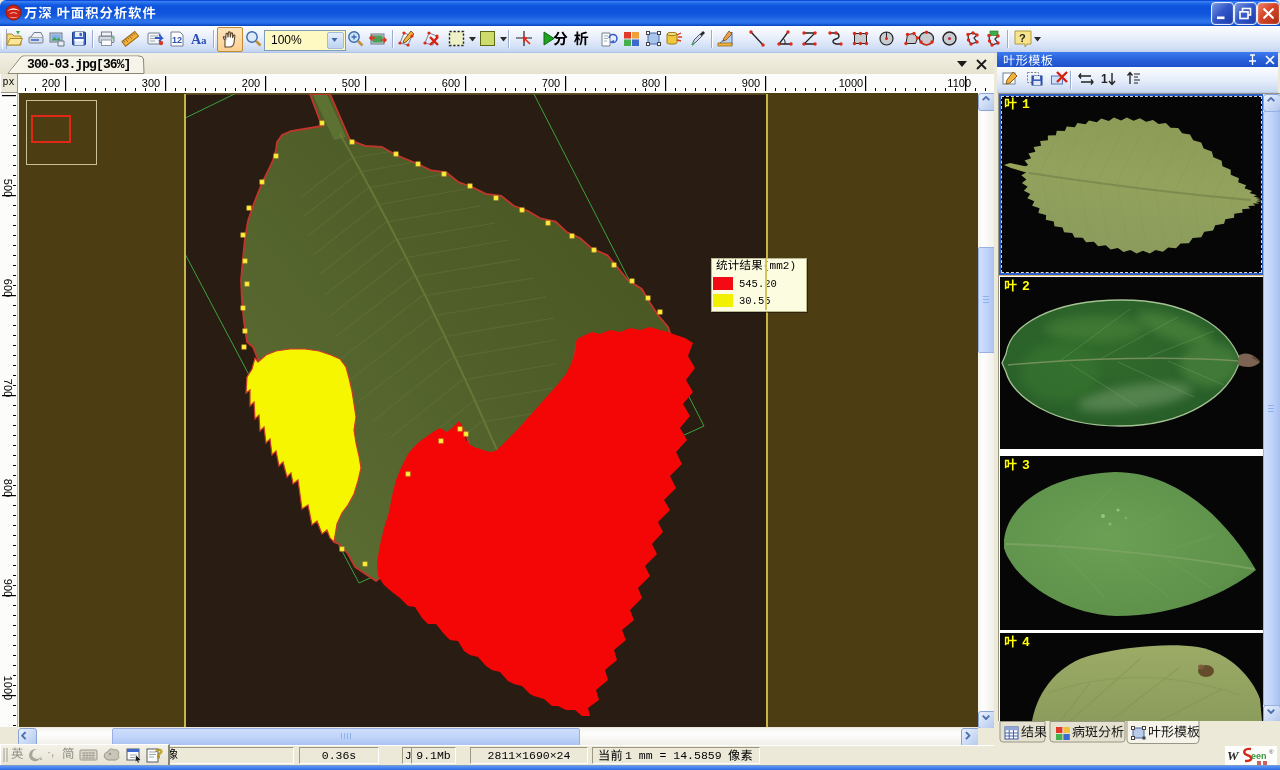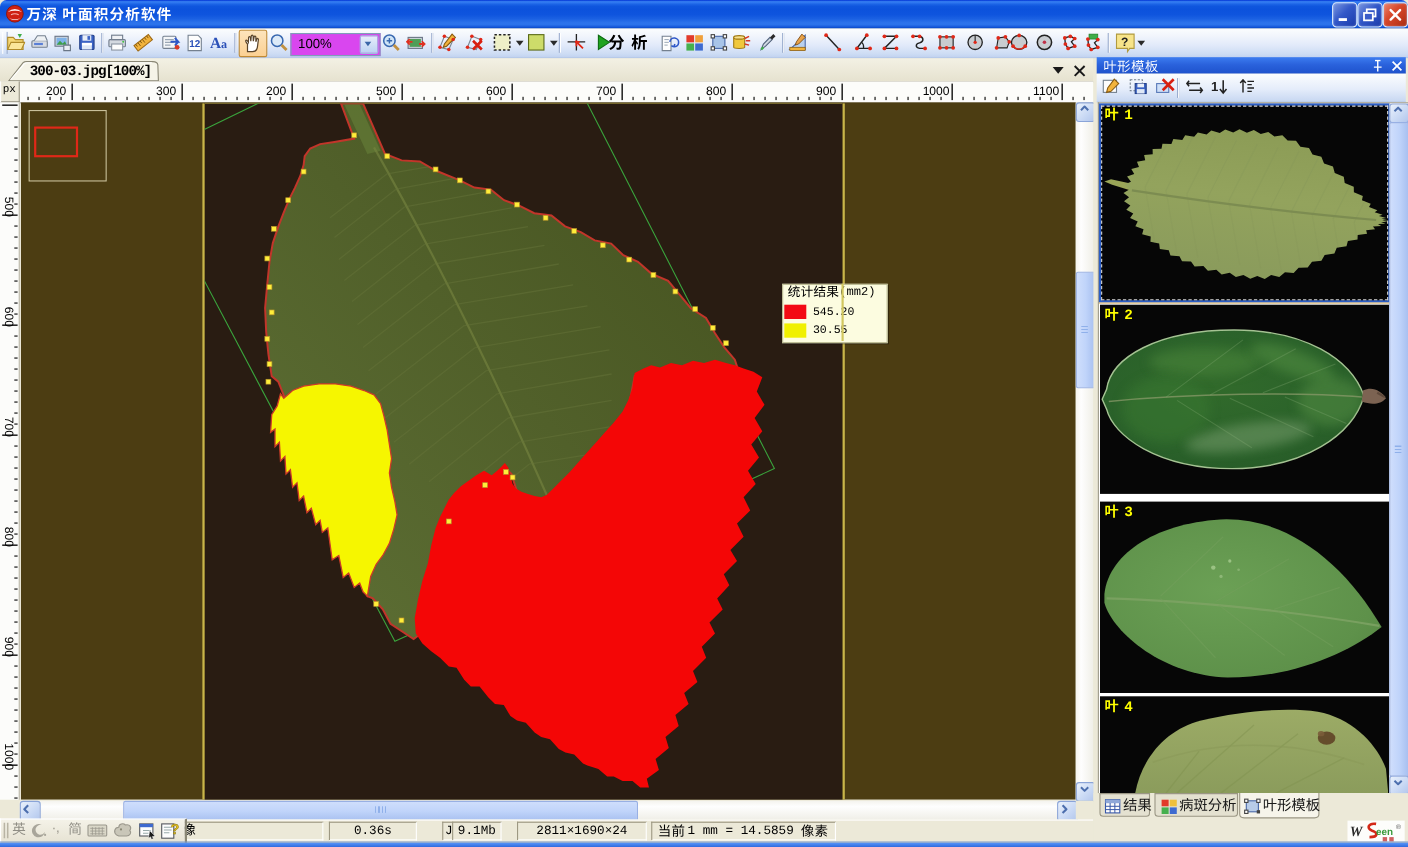--- a/index.html
+++ b/index.html
@@ -80,21 +80,21 @@
   </svg>
 <div class="tbsep" style="left:213px"></div>
 <div class="abs" style="left:217px;top:27px;width:24px;height:23px;background:linear-gradient(180deg,#fde4bc,#fbd092);border:1px solid #c18a33;border-radius:2px"></div>
 <svg class="abs" style="left:220px;top:30px" width="20" height="20" viewBox="0 0 20 20">
     <path d="M5,17 L5,10 C3.6,8.6 3,7 3.6,6.6 C4.2,6.2 5.2,7.2 5.8,8.4 L6,4.2 C6,3 7.6,3 7.7,4.2 L8,7.5 L8.4,2.8 C8.5,1.6 10,1.6 10.1,2.8 L10.3,7.5 L11,3.6 C11.2,2.5 12.6,2.6 12.6,3.8 L12.6,8 L13.4,5.6 C13.8,4.6 15,4.9 14.9,6 L14.2,11.5 C14,14.5 12.5,17 9.5,17 Z" fill="#fff" stroke="#5a442a" stroke-width="1.1"></path>
   </svg>
 <svg class="abs" style="left:244px;top:29px" width="20" height="20" viewBox="0 0 20 20">
     <circle cx="8" cy="8" r="5.2" fill="#dceaf8" stroke="#3868b0" stroke-width="1.4"></circle>
     <path d="M12,12 L16.5,16.5" stroke="#c09040" stroke-width="2.6"></path>
   </svg>
-<div class="abs" style="left:264px;top:30px;width:80px;height:19px;background:#d946ef;border:1px solid #7f9db9;font:12px 'Liberation Sans';color:#000">
+<div class="abs" style="left:264px;top:30px;width:80px;height:19px;background:#fef9c3;border:1px solid #7f9db9;font:12px 'Liberation Sans';color:#000">
     <span style="position:absolute;left:6px;top:2px">100%</span>
 <div class="abs" style="right:1px;top:1px;width:15px;height:15px;background:linear-gradient(180deg,#e6eefb,#bcd2f2);border:1px solid #9ebcdf;border-radius:2px"><svg width="13" height="13">
         <path d="M3.5,5 L9.5,5 L6.5,9 Z" fill="#3a66a8"></path>
       </svg></div>
   </div>
 <svg class="abs" style="left:346px;top:29px" width="20" height="20" viewBox="0 0 20 20">
     <circle cx="8" cy="8" r="5.2" fill="#cfe4f7" stroke="#3868b0" stroke-width="1.4"></circle>
     <path d="M12,12 L16.5,16.5" stroke="#c09040" stroke-width="2.6"></path>
     <path d="M5.5,8 h5 M8,5.5 v5" stroke="#3868b0" stroke-width="1.3"></path>
   </svg>
@@ -258,21 +258,21 @@
     <text x="6" y="13" font-family="Liberation Sans" font-size="11" font-weight="bold" fill="#222">?</text>
   </svg>
 <svg class="abs" style="left:1033px;top:29px" width="12" height="20" viewBox="0 0 12 20">
     <path d="M1,8 L8,8 L4.5,12.5 Z" fill="#2a2a2a"></path>
   </svg>
 <div class="abs" style="left:0;top:53px;width:994px;height:21px;background:linear-gradient(180deg,#f3f1e4,#e6e2cf);border-bottom:1px solid #8a8775"></div>
 <svg class="abs" style="left:0px;top:53px" width="170" height="21" viewBox="0 0 170 21">
 <path d="M8,20.5 L21,4 Q22,3 24,3 L139,3 Q143,3 143.5,6 L144,20.5 Z" fill="#f6f4e8" stroke="#8a8775" stroke-width="1"></path>
 <path d="M9.5,19.5 L22,5 Q23,4 25,4 L138,4" fill="none" stroke="#fff" stroke-width="1"></path>
 </svg>
-<span class="abs" style="left:27px;top:57px;font:bold 13px 'Liberation Mono';letter-spacing:-0.9px;color:#000">300-03.jpg[100%]</span>
+<span class="abs" style="left:27px;top:57px;font:bold 13px 'Liberation Mono';letter-spacing:-0.9px;color:#000">300-03.jpg[36%]</span>
 <svg class="abs" style="left:956px;top:59px" width="34" height="12" viewBox="0 0 34 12">
     <path d="M1,2 L11,2 L6,8 Z" fill="#1a1a1a"></path>
     <path d="M21,1 L30,10 M30,1 L21,10" stroke="#1a1a1a" stroke-width="1.8"></path>
   </svg>
 <div class="abs" style="left:0;top:74px;width:994px;height:19px;background:#fcfcfa;border-bottom:1px solid #9a9684"></div>
 <div class="abs" style="left:0;top:74px;width:17px;height:18px;background:#ece9d8;border-right:1px solid #9a9684;border-bottom:1px solid #9a9684;font:10px 'Liberation Mono';color:#000;text-align:center;line-height:18px">px</div>
 <svg class="abs" style="left:18px;top:74px" width="976" height="19" viewBox="0 0 976 19">
     <rect x="7" y="14" width="1" height="3" fill="#000"></rect>
     <rect x="17" y="14" width="1" height="3" fill="#000"></rect>
     <rect x="27" y="14" width="1" height="3" fill="#000"></rect>
@@ -373,21 +373,21 @@
   </svg>
 <span class="abs" style="left:31px;top:77px;width:40px;text-align:center;font:11px 'Liberation Sans';color:#000">200</span>
 <span class="abs" style="left:131px;top:77px;width:40px;text-align:center;font:11px 'Liberation Sans';color:#000">300</span>
 <span class="abs" style="left:231px;top:77px;width:40px;text-align:center;font:11px 'Liberation Sans';color:#000">200</span>
 <span class="abs" style="left:331px;top:77px;width:40px;text-align:center;font:11px 'Liberation Sans';color:#000">500</span>
 <span class="abs" style="left:431px;top:77px;width:40px;text-align:center;font:11px 'Liberation Sans';color:#000">600</span>
 <span class="abs" style="left:531px;top:77px;width:40px;text-align:center;font:11px 'Liberation Sans';color:#000">700</span>
 <span class="abs" style="left:631px;top:77px;width:40px;text-align:center;font:11px 'Liberation Sans';color:#000">800</span>
 <span class="abs" style="left:731px;top:77px;width:40px;text-align:center;font:11px 'Liberation Sans';color:#000">900</span>
 <span class="abs" style="left:831px;top:77px;width:40px;text-align:center;font:11px 'Liberation Sans';color:#000">1000</span>
-<span class="abs" style="left:931px;top:77px;width:40px;text-align:center;font:11px 'Liberation Sans';color:#000">1100</span>
+<span class="abs" style="left:931px;top:77px;width:40px;text-align:right;font:11px 'Liberation Sans';color:#000">1100</span>
 <div class="abs" style="left:0;top:93px;width:17px;height:634px;background:#fcfcfa;border-right:1px solid #b9b5a5"></div>
 <svg class="abs" style="left:0px;top:93px" width="18" height="634" viewBox="0 0 18 634">
     <rect x="2" y="2" width="14" height="1.2" fill="#000"></rect>
     <rect x="13" y="12" width="3" height="1" fill="#000"></rect>
     <rect x="13" y="22" width="3" height="1" fill="#000"></rect>
     <rect x="13" y="32" width="3" height="1" fill="#000"></rect>
     <rect x="13" y="42" width="3" height="1" fill="#000"></rect>
     <rect x="13" y="52" width="3" height="1" fill="#000"></rect>
     <rect x="13" y="62" width="3" height="1" fill="#000"></rect>
     <rect x="13" y="72" width="3" height="1" fill="#000"></rect>

